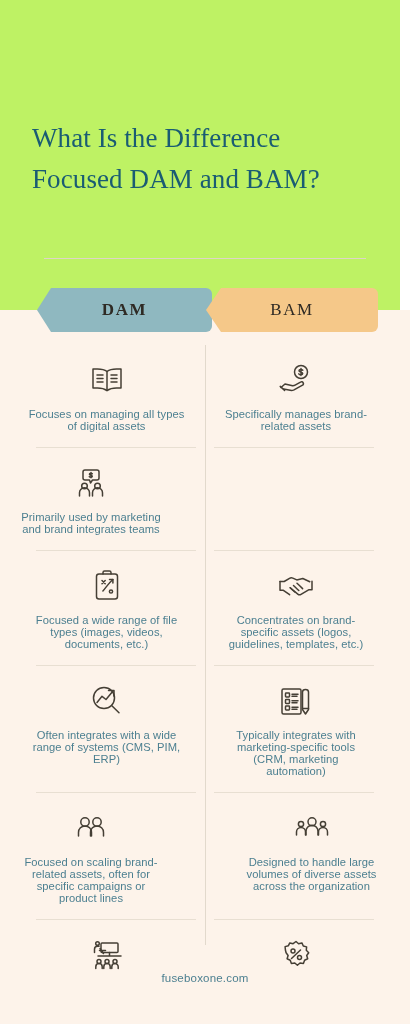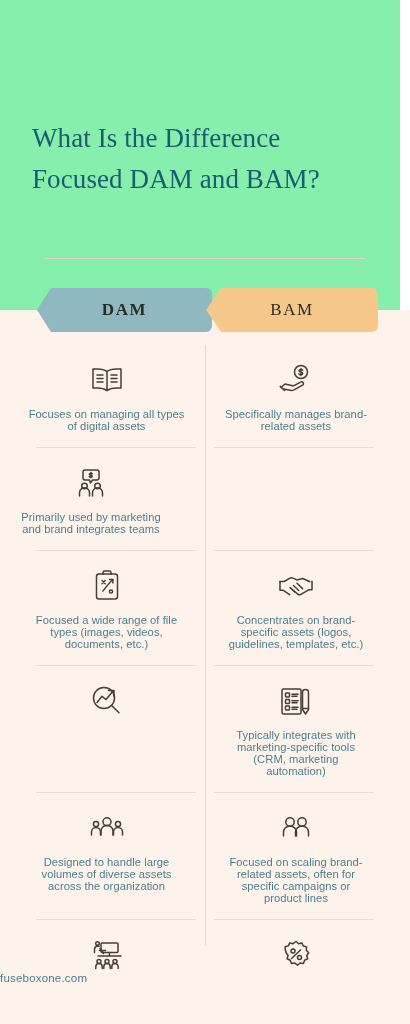--- a/index.html
+++ b/index.html
@@ -13,21 +13,21 @@
     font-family: "Liberation Sans", sans-serif;
     background: #ffffff;
     overflow: hidden;
     position: relative;
   }
 
   #infographic {
     width: 400px;
     height: 1024px;
     position: relative;
-    background: #86efac;
+    background: #bef264;
   }
 
   
   .cream-panel {
     position: absolute;
     left: 0;
     top: 310px;
     width: 410px;
     height: 714px;
     background: #FDF3EA;
@@ -170,21 +170,21 @@
     height: 600px;
     background: #E2D9CC;
   }
 
   
   .footer {
     position: absolute;
     left: 0;
     top: 972px;
     width: 410px;
-    text-align: left;
+    text-align: center;
     color: #4B7F90;
     font-size: 11.5px;
     letter-spacing: 0.2px;
   }
 </style>
 </head>
 <body>
 
 <div id="infographic">
 
@@ -286,63 +286,64 @@
     <div class="grid-row">
       <div class="cell cell-left">
         <div class="icon-wrap">
           <svg width="36" height="34" viewBox="0 0 36 34">
             <circle cx="15" cy="14" r="10.5"></circle>
             <path d="M22.6 21.5 30 28.8"></path>
             <path d="M8 18.5 13 12.3l4 3.2 7-8.5"></path>
             <path d="M19.5 6.5H25V12"></path>
           </svg>
         </div>
+        <div class="cell-text">Often integrates with a wide range of systems (CMS, PIM, ERP)</div>
       </div>
       <div class="cell cell-right">
         <div class="icon-wrap">
           <svg width="34" height="32" viewBox="0 0 34 32">
             <rect x="3" y="4" width="19" height="25" rx="1.5"></rect>
             <rect x="6.5" y="8" width="4" height="4" rx="0.7"></rect>
             <rect x="6.5" y="14.5" width="4" height="4" rx="0.7"></rect>
             <rect x="6.5" y="21" width="4" height="4" rx="0.7"></rect>
             <path d="M13 9.2h6M13 11.2h5M13 15.7h6M13 17.7h5M13 22.2h6M13 24.2h5"></path>
             <path d="M26.5 4.5c1.8 0 3 1 3 2.6v17.4l-3 4.5-3-4.5V7.1c0-1.6 1.2-2.6 3-2.6Z"></path>
             <path d="M23.5 23.5h6"></path>
           </svg>
         </div>
         <div class="cell-text">Typically integrates with marketing-specific tools (CRM, marketing automation)</div>
       </div>
       <div class="row-sep left" style="bottom:0"></div>
       <div class="row-sep right" style="bottom:0"></div>
     </div>
 
     <div class="grid-row">
+      <div class="cell cell-right">
+        <div class="icon-wrap">
+          <svg width="34" height="26" viewBox="0 0 34 26">
+            <circle cx="11" cy="7" r="4.2"></circle>
+            <circle cx="23" cy="7" r="4.2"></circle>
+            <path d="M4.5 21v-3.6a6.5 6.5 0 0 1 13 0V21"></path>
+            <path d="M16.5 21v-3.6a6.5 6.5 0 0 1 13 0V21"></path>
+          </svg>
+        </div>
+        <div class="cell-text">Focused on scaling brand-related assets, often for specific campaigns or product lines</div>
+      </div>
       <div class="cell cell-left">
         <div class="icon-wrap">
           <svg width="38" height="26" viewBox="0 0 38 26">
             <circle cx="8" cy="9" r="2.6"></circle>
             <circle cx="19" cy="6.8" r="4"></circle>
             <circle cx="30" cy="9" r="2.6"></circle>
             <path d="M3.5 20v-3a4.5 4.5 0 0 1 9 0v3"></path>
             <path d="M13 20v-3.8a6 6 0 0 1 12 0V20"></path>
             <path d="M25.5 20v-3a4.5 4.5 0 0 1 9 0v3"></path>
           </svg>
         </div>
         <div class="cell-text">Designed to handle large volumes of diverse assets across the organization</div>
-      </div>
-      <div class="cell cell-right">
-        <div class="icon-wrap">
-          <svg width="34" height="26" viewBox="0 0 34 26">
-            <circle cx="11" cy="7" r="4.2"></circle>
-            <circle cx="23" cy="7" r="4.2"></circle>
-            <path d="M4.5 21v-3.6a6.5 6.5 0 0 1 13 0V21"></path>
-            <path d="M16.5 21v-3.6a6.5 6.5 0 0 1 13 0V21"></path>
-          </svg>
-        </div>
-        <div class="cell-text">Focused on scaling brand-related assets, often for specific campaigns or product lines</div>
       </div>
       <div class="row-sep left" style="bottom:0"></div>
       <div class="row-sep right" style="bottom:0"></div>
     </div>
 
     <div class="grid-row">
       <div class="cell cell-left">
         <div class="icon-wrap">
           <svg width="36" height="32" viewBox="0 0 36 32">
             <circle cx="8.5" cy="4.5" r="1.8"></circle>

